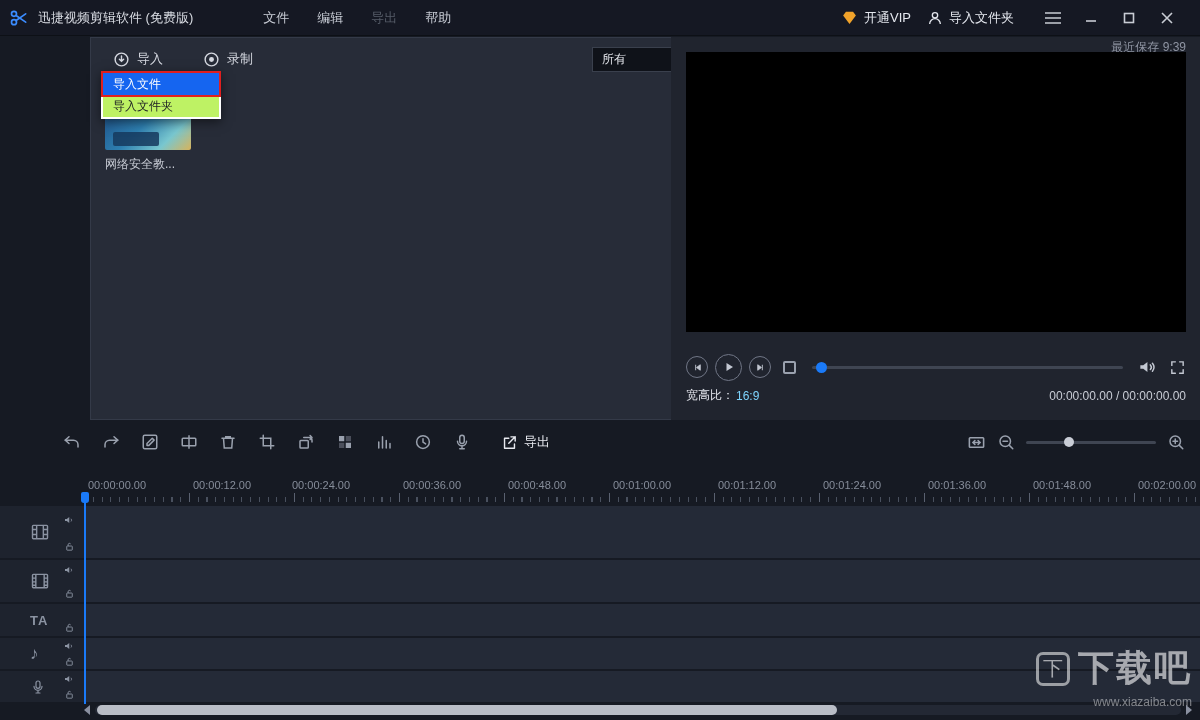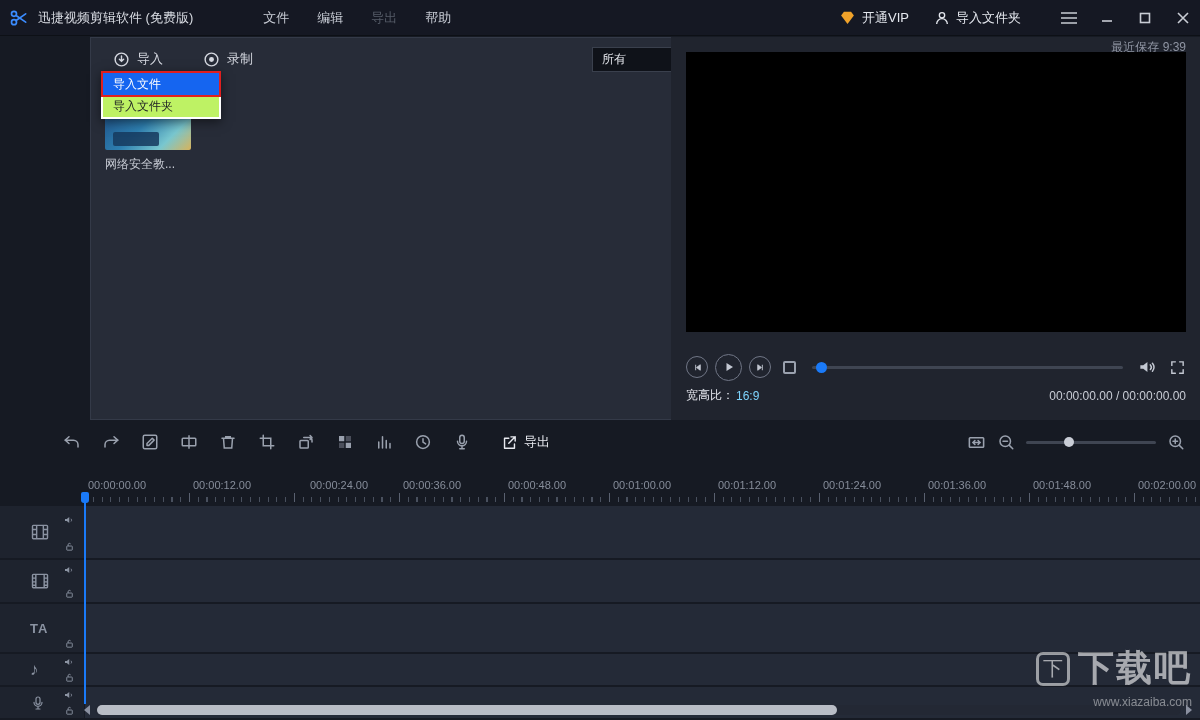--- a/index.html
+++ b/index.html
@@ -8,21 +8,21 @@
   .root { position:relative; width:1200px; height:720px; background:#161a23; }
 
   
   .titlebar { position:absolute; left:0; top:0; width:1200px; height:36px;
               background:#151823; display:flex; align-items:center; border-bottom:1px solid #0d1016; }
   .logo { width:22px; height:22px; margin-left:8px; display:flex; align-items:center; justify-content:center; }
   .app-title { color:#d8dbe2; font-size:13px; margin-left:8px; }
   .menus { display:flex; margin-left:70px; gap:28px; }
   .menu-item { color:#c9cdd6; font-size:13px; cursor:default; }
   .menu-item.disabled { color:#565c68; }
-  .tb-right { margin-left:auto; display:flex; align-items:center; gap:25px; padding-right:8px; }
+  .tb-right { margin-left:auto; display:flex; align-items:center; gap:16px; padding-right:24px; }
   .vip, .account { display:flex; align-items:center; gap:6px; color:#e4e7ee; font-size:13px; }
   .winctl { display:flex; align-items:center; gap:20px; margin-left:14px; color:#c8ccd4; }
   .winctl .wbtn { width:18px; height:18px; display:flex; align-items:center; justify-content:center; }
 
   
   .sidebar { position:absolute; left:0; top:37px; width:90px; height:383px; background:#141822; }
   .side-item { height:55px; display:flex; align-items:center; justify-content:center;
                color:#8f95a3; font-size:14px; letter-spacing:2px; }
   .side-item.active { background:#2b303d; color:#ffffff; }
 
@@ -358,21 +358,21 @@
             <circle cx="11" cy="11" r="7"></circle>
             <path d="M8 11 h6 M11 8 v6 M16.5 16.5 L21 21"></path>
           </svg>
       </span>
     </div>
   </div>
 
   <div class="ruler">
     <span class="ruler-label" style="left:88px">00:00:00.00</span>
     <span class="ruler-label" style="left:193px">00:00:12.00</span>
-    <span class="ruler-label" style="left:310px">00:00:24.00</span>
+    <span class="ruler-label" style="left:292px">00:00:24.00</span>
     <span class="ruler-label" style="left:403px">00:00:36.00</span>
     <span class="ruler-label" style="left:508px">00:00:48.00</span>
     <span class="ruler-label" style="left:613px">00:01:00.00</span>
     <span class="ruler-label" style="left:718px">00:01:12.00</span>
     <span class="ruler-label" style="left:823px">00:01:24.00</span>
     <span class="ruler-label" style="left:928px">00:01:36.00</span>
     <span class="ruler-label" style="left:1033px">00:01:48.00</span>
     <span class="ruler-label" style="left:1138px">00:02:00.00</span>
     <span class="ticks-minor"></span>
     <span class="ticks-major"></span>
@@ -425,21 +425,21 @@
         <span class="th-mini" style="bottom:3px">
           <svg width="11" height="11" viewBox="0 0 24 24" fill="none" stroke="currentColor" stroke-width="2">
               <rect x="6" y="11" width="12" height="9" rx="1"></rect>
               <path d="M9 11 V8 a3 3 0 0 1 5.5 -1.6"></path>
             </svg>
         </span>
       </div>
       <div class="track-lane"></div>
     </div>
 
-    <div class="track-row" style="height:48px">
+    <div class="track-row" style="height:32px">
       <div class="track-head">
         <span class="th-main ta-glyph">TA</span>
         <span class="th-mini" style="bottom:3px">
           <svg width="11" height="11" viewBox="0 0 24 24" fill="none" stroke="currentColor" stroke-width="2">
               <rect x="6" y="11" width="12" height="9" rx="1"></rect>
               <path d="M9 11 V8 a3 3 0 0 1 5.5 -1.6"></path>
             </svg>
         </span>
       </div>
       <div class="track-lane"></div>

